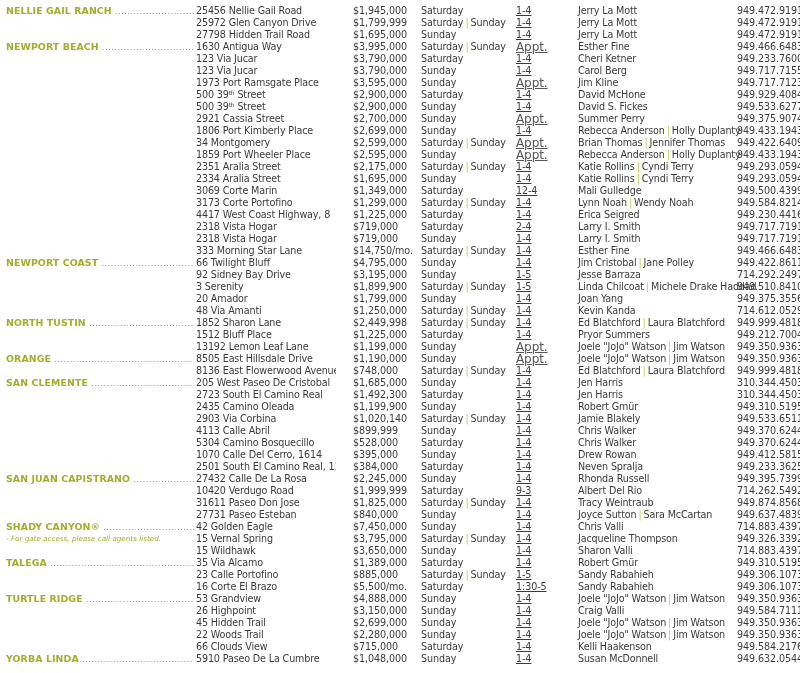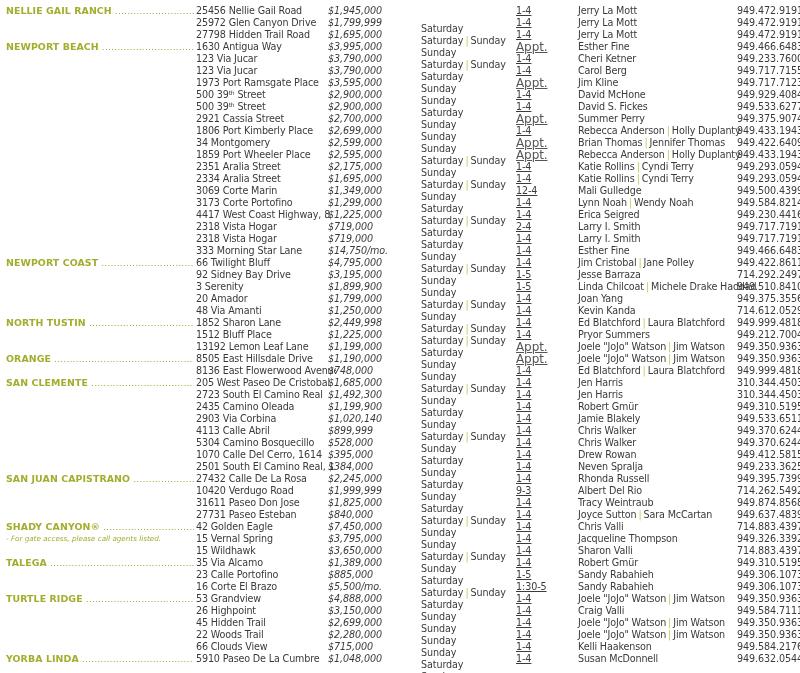--- a/index.html
+++ b/index.html
@@ -9,22 +9,22 @@
     font-size: 9.6px; color: #3a3a3a;
   }
   #listing { position: absolute; left: 0; top: 5px; width: 800px; }
   .row { position: relative; height: 12px; line-height: 12px; white-space: nowrap; }
   .row > span { position: absolute; top: 0; }
   .city { left: 6px; width: 188px; color: #a2ad2c; font-weight: bold; font-size: 9.4px;
           overflow: hidden; letter-spacing: 0.1px; }
   .city .dots { font-weight: normal; color: #a2ad2c; }
   .note { left: 6px; color: #a2ad2c; font-size: 7.2px; font-style: italic; }
   .addr { left: 196px; width: 140px; overflow: hidden; letter-spacing: -0.15px; }
-  .price { left: 328px; letter-spacing: -0.1px; font-style: italic; }
-  .days { left: 421px; letter-spacing: -0.1px; margin-top: 18px; }
+  .price { left: 353px; letter-spacing: -0.1px; }
+  .days { left: 421px; letter-spacing: -0.1px; }
   .time { left: 516px; letter-spacing: -0.1px; text-decoration: underline; }
   .time.appt { font-size: 12px; color: #555; }
   .agents { left: 562px; letter-spacing: -0.15px; margin-left: 16px; }
   .phone { left: 737px; letter-spacing: -0.1px; }
   .sep { color: #c4cc52; padding: 0 2px; }
   sup { font-size: 6px; vertical-align: top; line-height: 8px; }
 </style>
 </head>
 <body>
 

